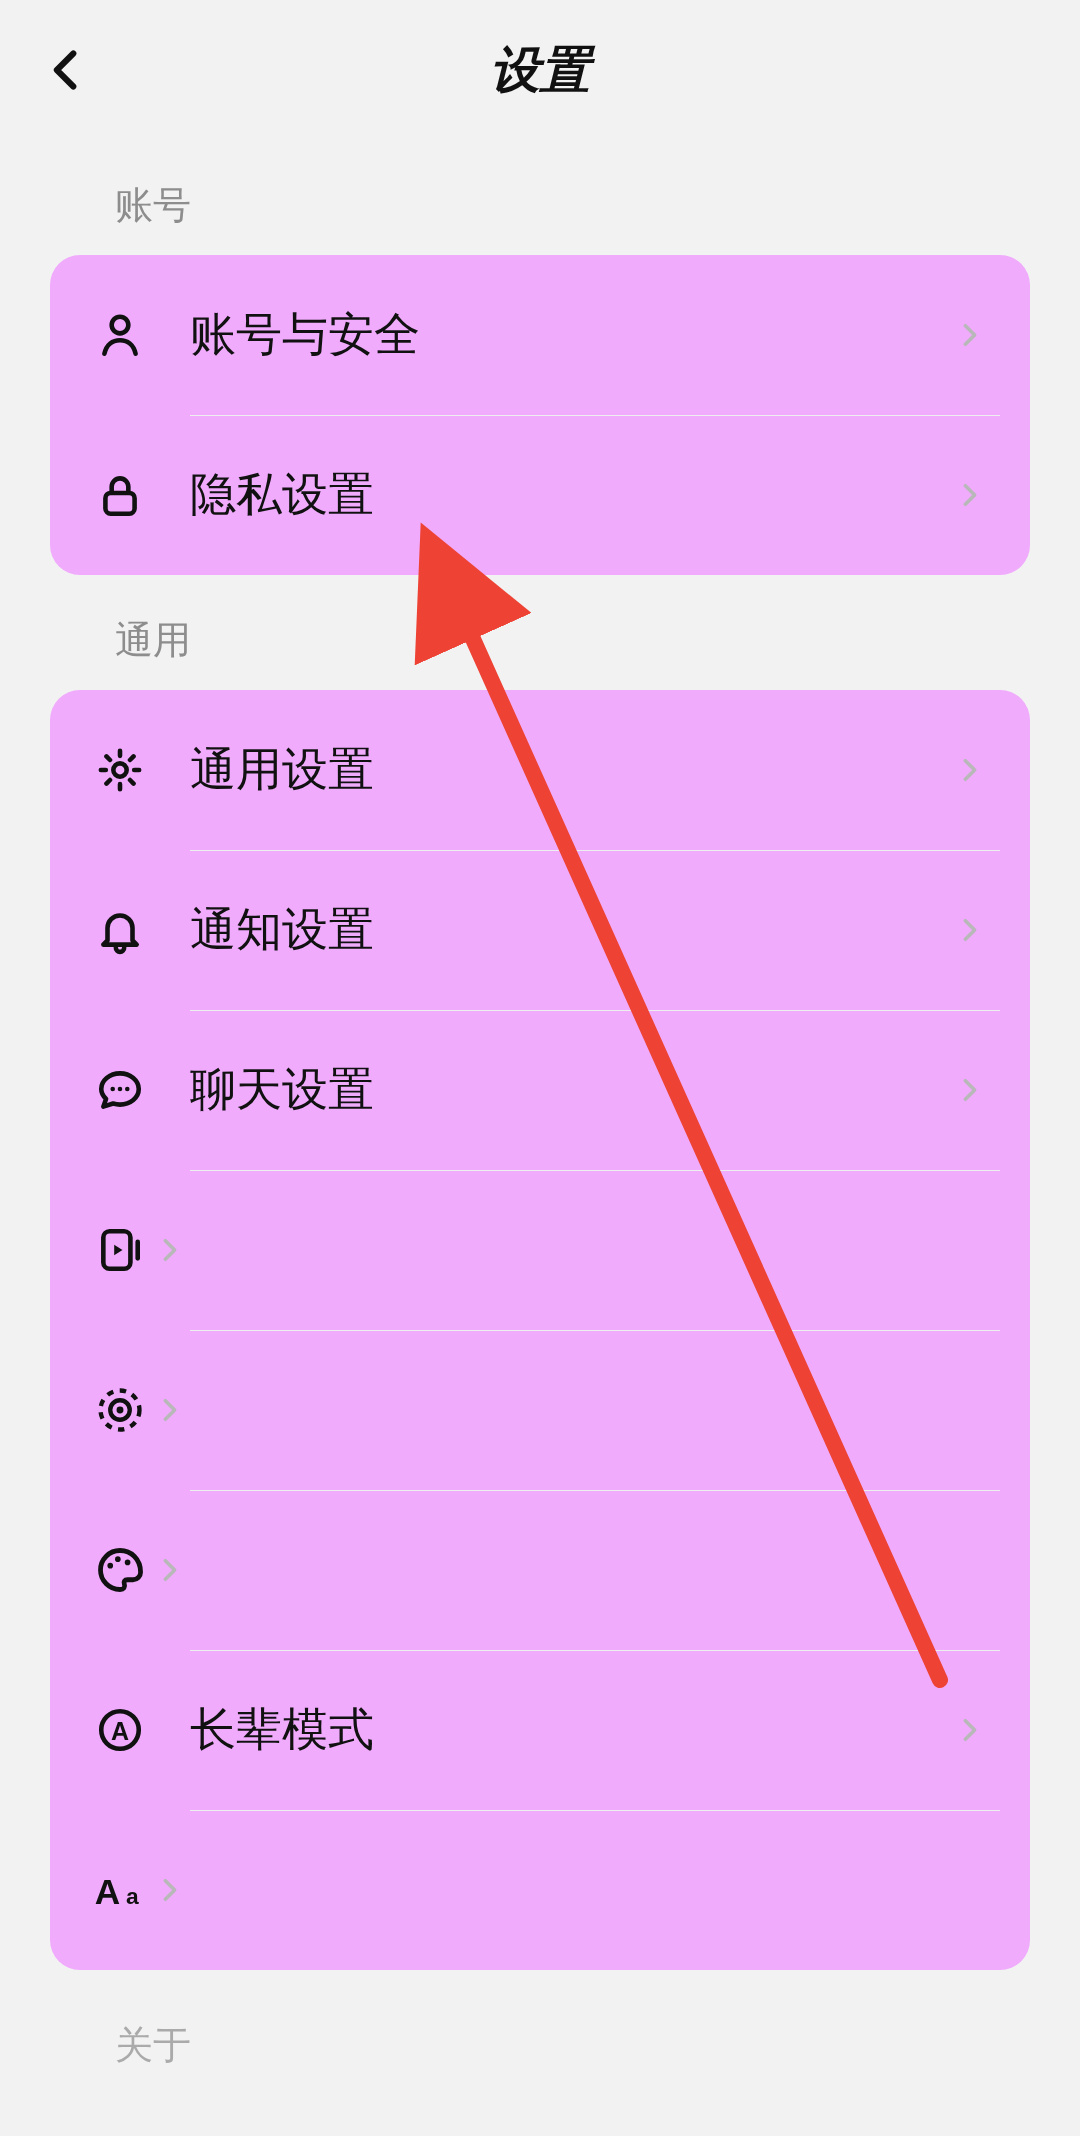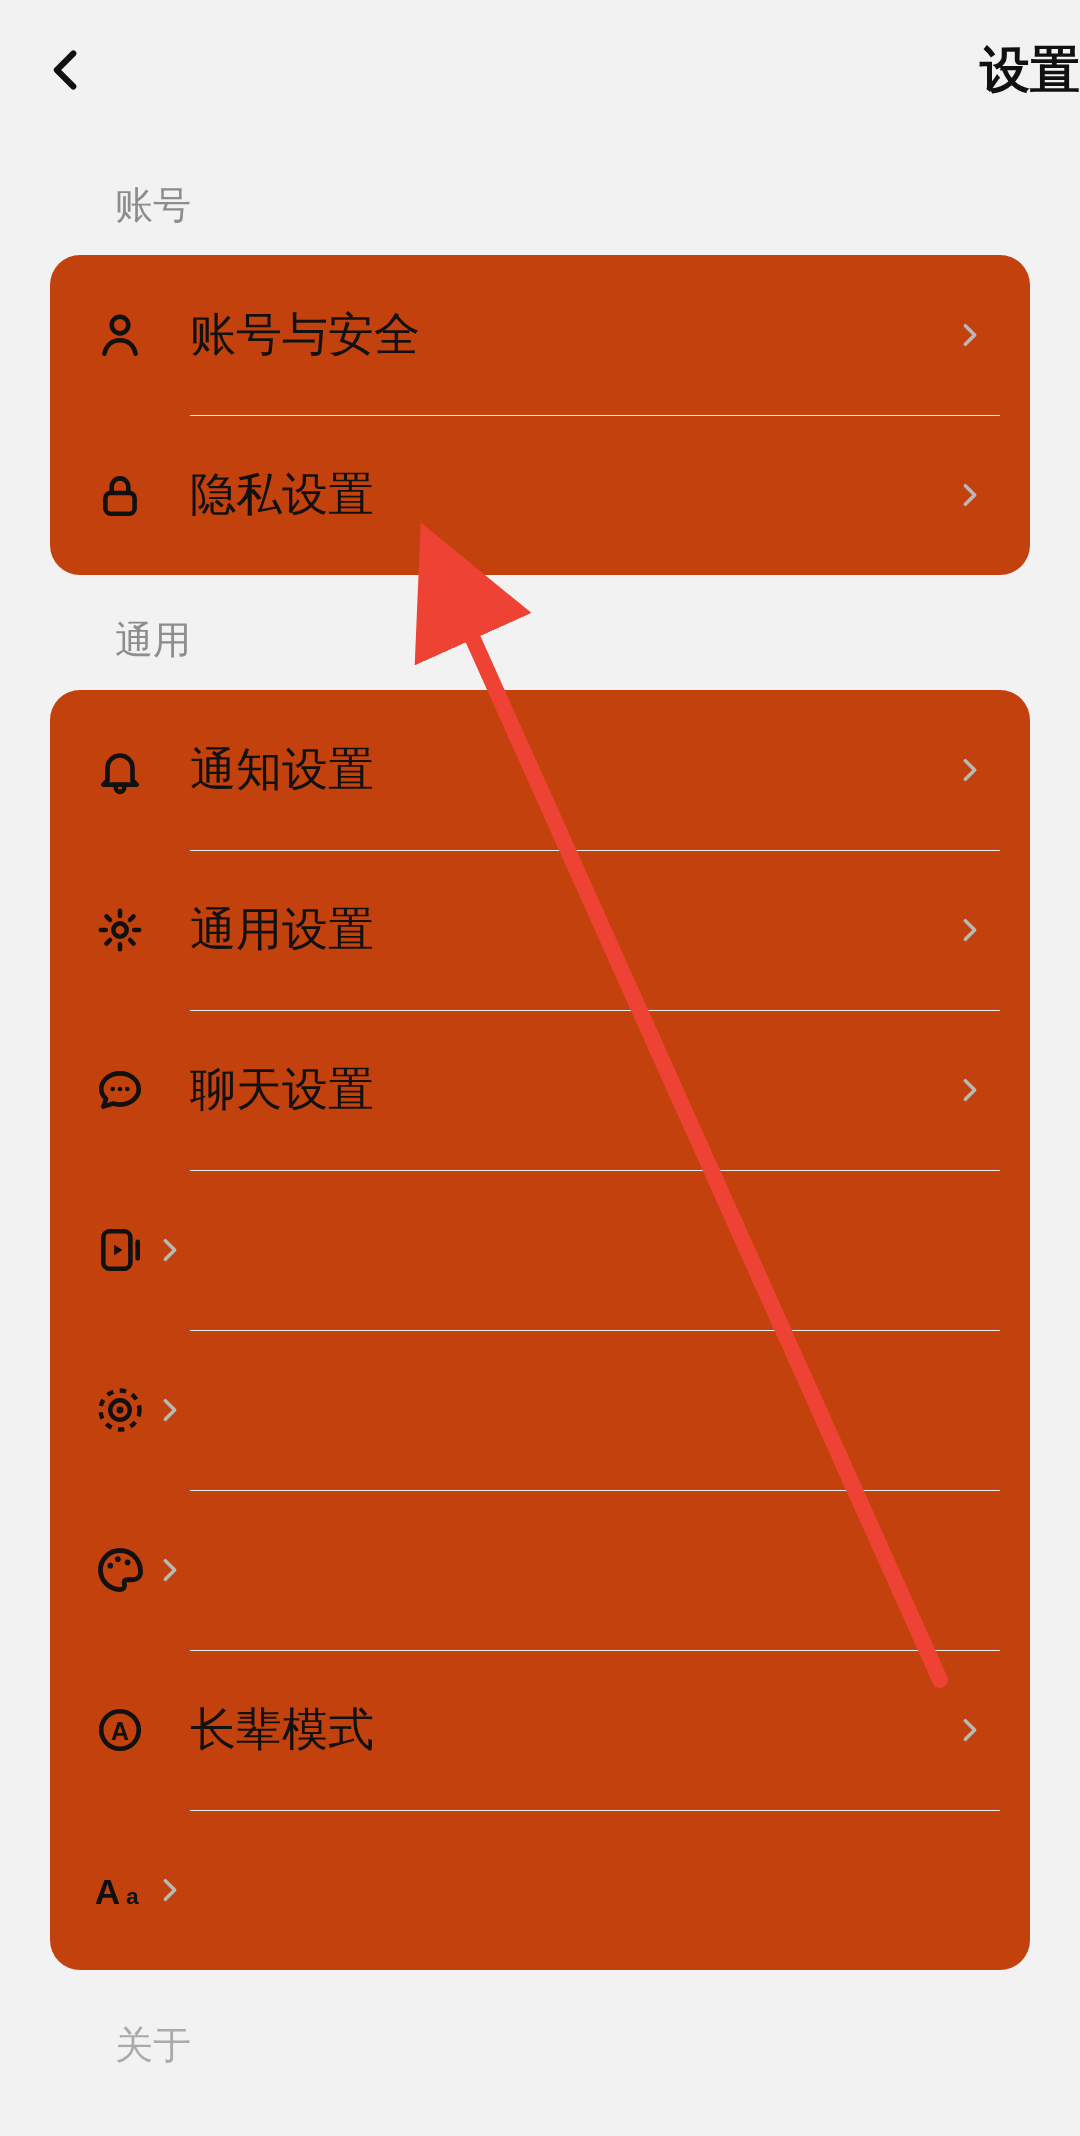--- a/index.html
+++ b/index.html
@@ -8,23 +8,24 @@
     background: #f2f2f2;
     font-family: -apple-system, "PingFang SC", "Helvetica Neue", Arial, sans-serif;
     color: #111;
     position: relative;
     overflow: hidden;
   }
 
   .header {
     display: flex;
     align-items: center;
-    justify-content: flex-end;
+    justify-content: center;
     height: 140px;
     position: relative;
+    font-style: italic;
   }
   .back {
     position: absolute;
     left: 36px;
     top: 50%;
     transform: translateY(-50%);
     width: 60px; height: 60px;
     display: flex; align-items: center; justify-content: center;
   }
   .title {
@@ -32,21 +33,21 @@
     font-weight: 700;
   }
 
   .section-label {
     font-size: 38px;
     color: #8d8d8d;
     padding: 40px 0 24px 115px;
   }
 
   .card {
-    background: #c2410c;
+    background: #f0abfc;
     margin: 0 50px;
     border-radius: 30px;
     overflow: hidden;
   }
 
   .row {
     display: flex;
     align-items: center;
     height: 160px;
     padding: 0 40px 0 40px;
@@ -134,40 +135,40 @@
   </div>
 
 </div>
 
 <div class="section-label">通用</div>
 <div class="card">
 
   <div class="row">
     <span class="icon">
       <svg width="50" height="50" viewBox="0 0 24 24">
+        <circle cx="12" cy="12" r="3.2" stroke="#111" stroke-width="2.2" fill="none"></circle>
+        <path d="M12 2.8v2.4M12 18.8v2.4M21.2 12h-2.4M5.2 12H2.8M18.5 5.5l-1.7 1.7M7.2 16.8l-1.7 1.7M18.5 18.5l-1.7-1.7M7.2 7.2 5.5 5.5" stroke="#111" stroke-width="2.2" stroke-linecap="round"></path>
+      </svg>
+    </span>
+    <span class="label">通用设置</span>
+    <span class="chev">
+        <svg width="28" height="28" viewBox="0 0 24 24">
+          <path d="M8 4l8 8-8 8" stroke="#b8b8b8" stroke-width="3" fill="none" stroke-linecap="round" stroke-linejoin="round"></path>
+        </svg>
+      </span>
+  </div>
+
+  <div class="row">
+    <span class="icon">
+      <svg width="50" height="50" viewBox="0 0 24 24">
         <path d="M6 17V11a6 6 0 0 1 12 0v6l2 2H4l2-2z" stroke="#111" stroke-width="2.2" fill="none" stroke-linejoin="round"></path>
         <path d="M10 20.5a2 2 0 0 0 4 0" stroke="#111" stroke-width="2.2" fill="none" stroke-linecap="round"></path>
       </svg>
     </span>
     <span class="label">通知设置</span>
-    <span class="chev">
-        <svg width="28" height="28" viewBox="0 0 24 24">
-          <path d="M8 4l8 8-8 8" stroke="#b8b8b8" stroke-width="3" fill="none" stroke-linecap="round" stroke-linejoin="round"></path>
-        </svg>
-      </span>
-  </div>
-
-  <div class="row">
-    <span class="icon">
-      <svg width="50" height="50" viewBox="0 0 24 24">
-        <circle cx="12" cy="12" r="3.2" stroke="#111" stroke-width="2.2" fill="none"></circle>
-        <path d="M12 2.8v2.4M12 18.8v2.4M21.2 12h-2.4M5.2 12H2.8M18.5 5.5l-1.7 1.7M7.2 16.8l-1.7 1.7M18.5 18.5l-1.7-1.7M7.2 7.2 5.5 5.5" stroke="#111" stroke-width="2.2" stroke-linecap="round"></path>
-      </svg>
-    </span>
-    <span class="label">通用设置</span>
     <span class="chev">
         <svg width="28" height="28" viewBox="0 0 24 24">
           <path d="M8 4l8 8-8 8" stroke="#b8b8b8" stroke-width="3" fill="none" stroke-linecap="round" stroke-linejoin="round"></path>
         </svg>
       </span>
   </div>
 
   <div class="row">
     <span class="icon">
       <svg width="50" height="50" viewBox="0 0 24 24">

